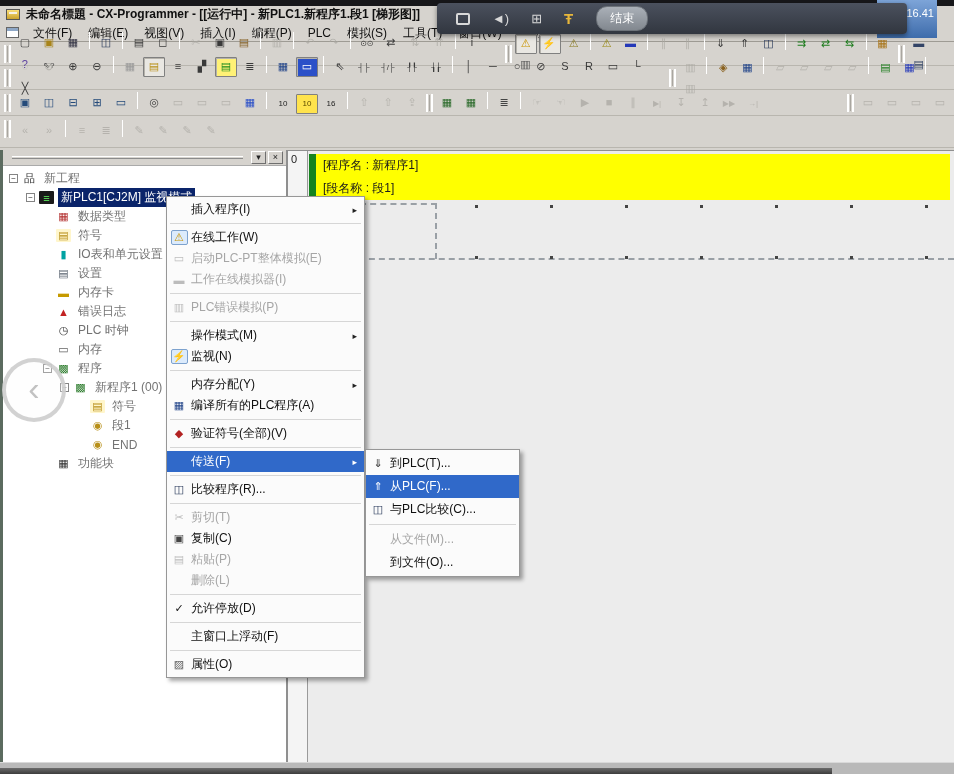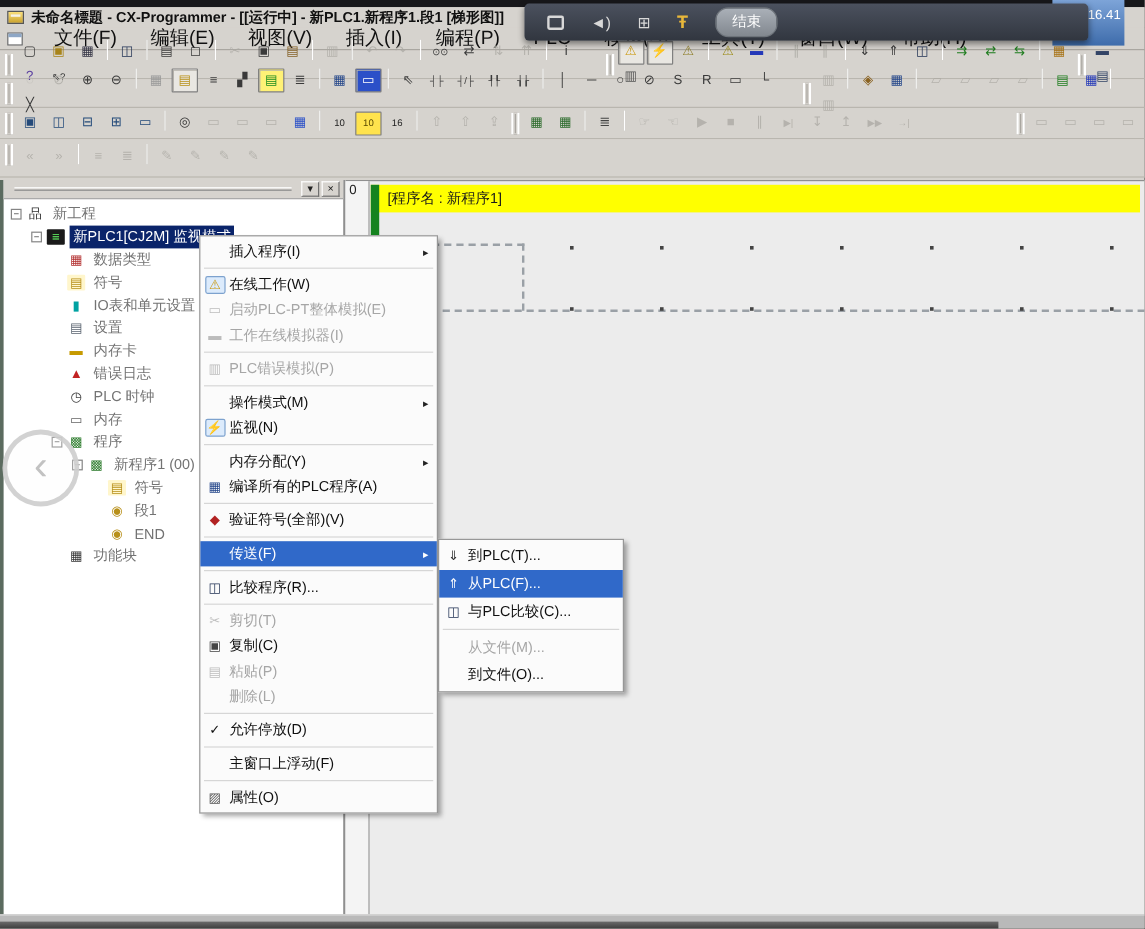--- a/index.html
+++ b/index.html
@@ -11,21 +11,21 @@
   }
   
   .top-edge { height:6px; background:#17171a; }
   .titlebar { height:17px; display:flex; align-items:center; padding-left:6px; background:#d6d3ce; }
   .titleicon { width:14px; height:11px; border:1px solid #555; background:linear-gradient(#fbe07a,#caa22d); margin-right:6px; position:relative; }
   .titleicon:before { content:""; position:absolute; left:2px; top:2px; right:2px; height:2px; background:#f6f2e8; }
   .title-text { font-size:12px; font-weight:bold; color:#101010; white-space:nowrap; }
   .menubar { height:19px; display:flex; align-items:center; background:#d6d3ce; border-bottom:1px solid #9e9b94; padding-left:4px; }
   .mdi-icon { width:13px; height:11px; border:1px solid #666; background:#fff; margin:0 6px 0 2px; position:relative; }
   .mdi-icon:before { content:""; position:absolute; left:0; top:0; right:0; height:3px; background:#8ea7c6; }
-  .mbitem { font-size:16px; padding:2px 8px; color:#101010; white-space:nowrap;margin-left:12px; }
+  .mbitem { font-size:12px; padding:2px 8px; color:#101010; white-space:nowrap; }
   
   .tbrow { display:flex; align-items:center; background:#d6d3ce; border-bottom:1px solid #b9b6af; padding:1px 2px; }
   .tb1 { height:24px; } .tb2 { height:24px; } .tb3 { height:26px; } .tb4 { height:32px; align-items:flex-start; padding-top:4px; }
   .grip { width:7px; height:18px; margin:0 2px; border-left:2px solid #fff; background:#a9a6a0; border-right:2px solid #fff; box-shadow:inset 0 0 0 1px #d6d3ce; }
   .tbtn { width:22px; height:20px; display:inline-flex; align-items:center; justify-content:center; margin:0 1px; border:1px solid transparent; border-radius:1px; }
   .tbtn .gl { font-size:11px; line-height:1; color:#3a3a3a; }
   .tbtn.p { border:1px solid #808080; background:#e9e7e2; box-shadow:inset 1px 1px 0 #b5b2ab; }
   .tbtn.d .gl { color:#aaa8a2 !important; opacity:.75; }
   .tsep { width:2px; height:17px; background:#a5a29b; border-right:1px solid #fff; margin:0 4px; }
   .sp-auto { margin-left:auto; }
@@ -455,20 +455,23 @@
     </div>
 
     <div class="ladder">
       <div class="gutter">
         <span class="rungno">0</span>
       </div>
       <div class="greenbar"></div>
       <div class="yrow" style="top:3px">
         <span class="ytext">[程序名 :  新程序1]</span>
       </div>
+      <div class="yrow" style="top:26px">
+        <span class="ytext">[段名称 :  段1]</span>
+      </div>
       <div class="selrect"></div>
       <div class="selline"></div>
       <div id="grid-dots">
           <span class="dot" style="left: 187px; top: 54px;"></span>
           <span class="dot" style="left: 262px; top: 54px;"></span>
           <span class="dot" style="left: 337px; top: 54px;"></span>
           <span class="dot" style="left: 412px; top: 54px;"></span>
           <span class="dot" style="left: 487px; top: 54px;"></span>
           <span class="dot" style="left: 562px; top: 54px;"></span>
           <span class="dot" style="left: 637px; top: 54px;"></span>

